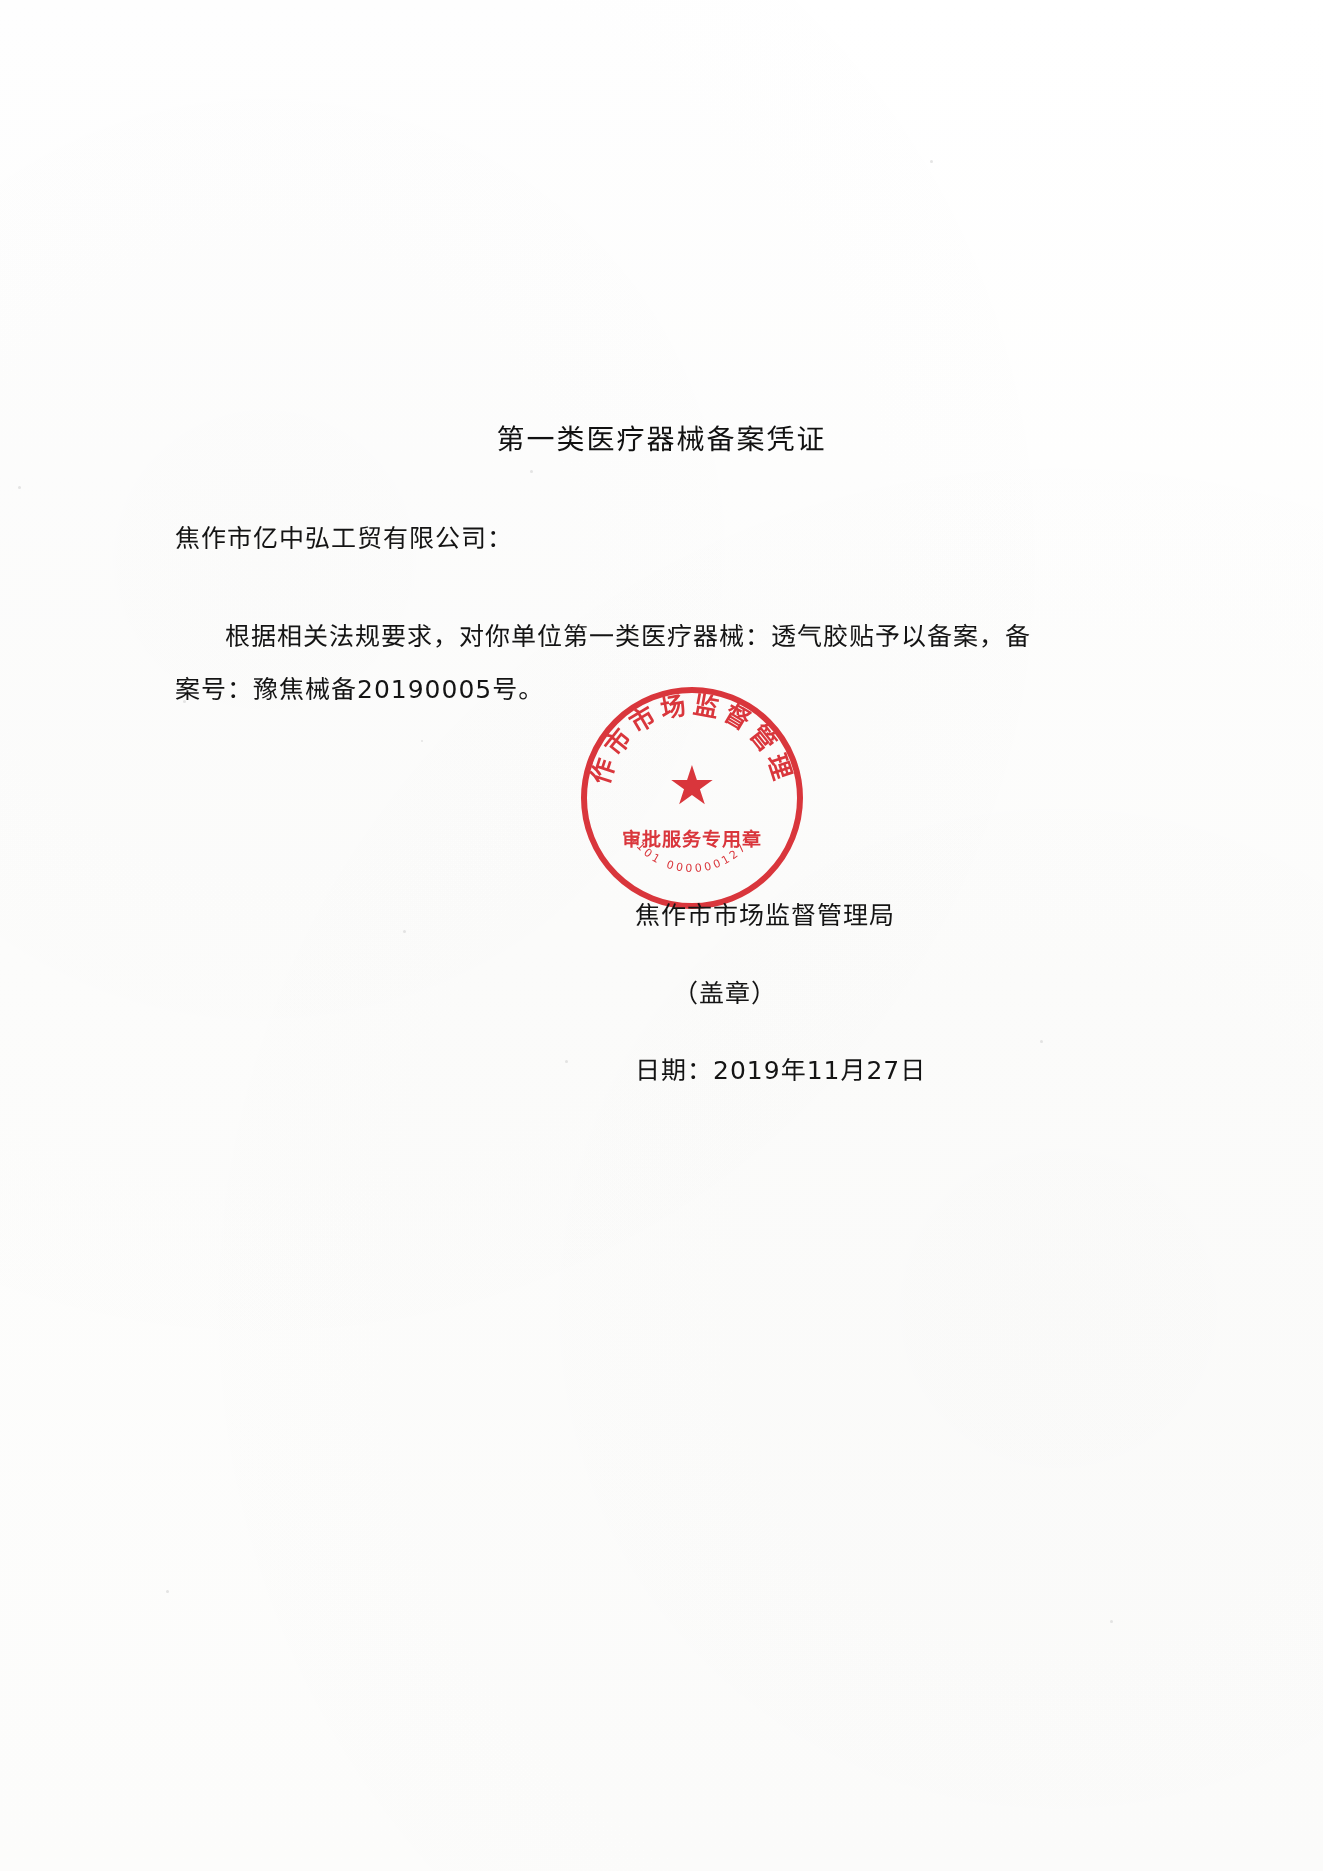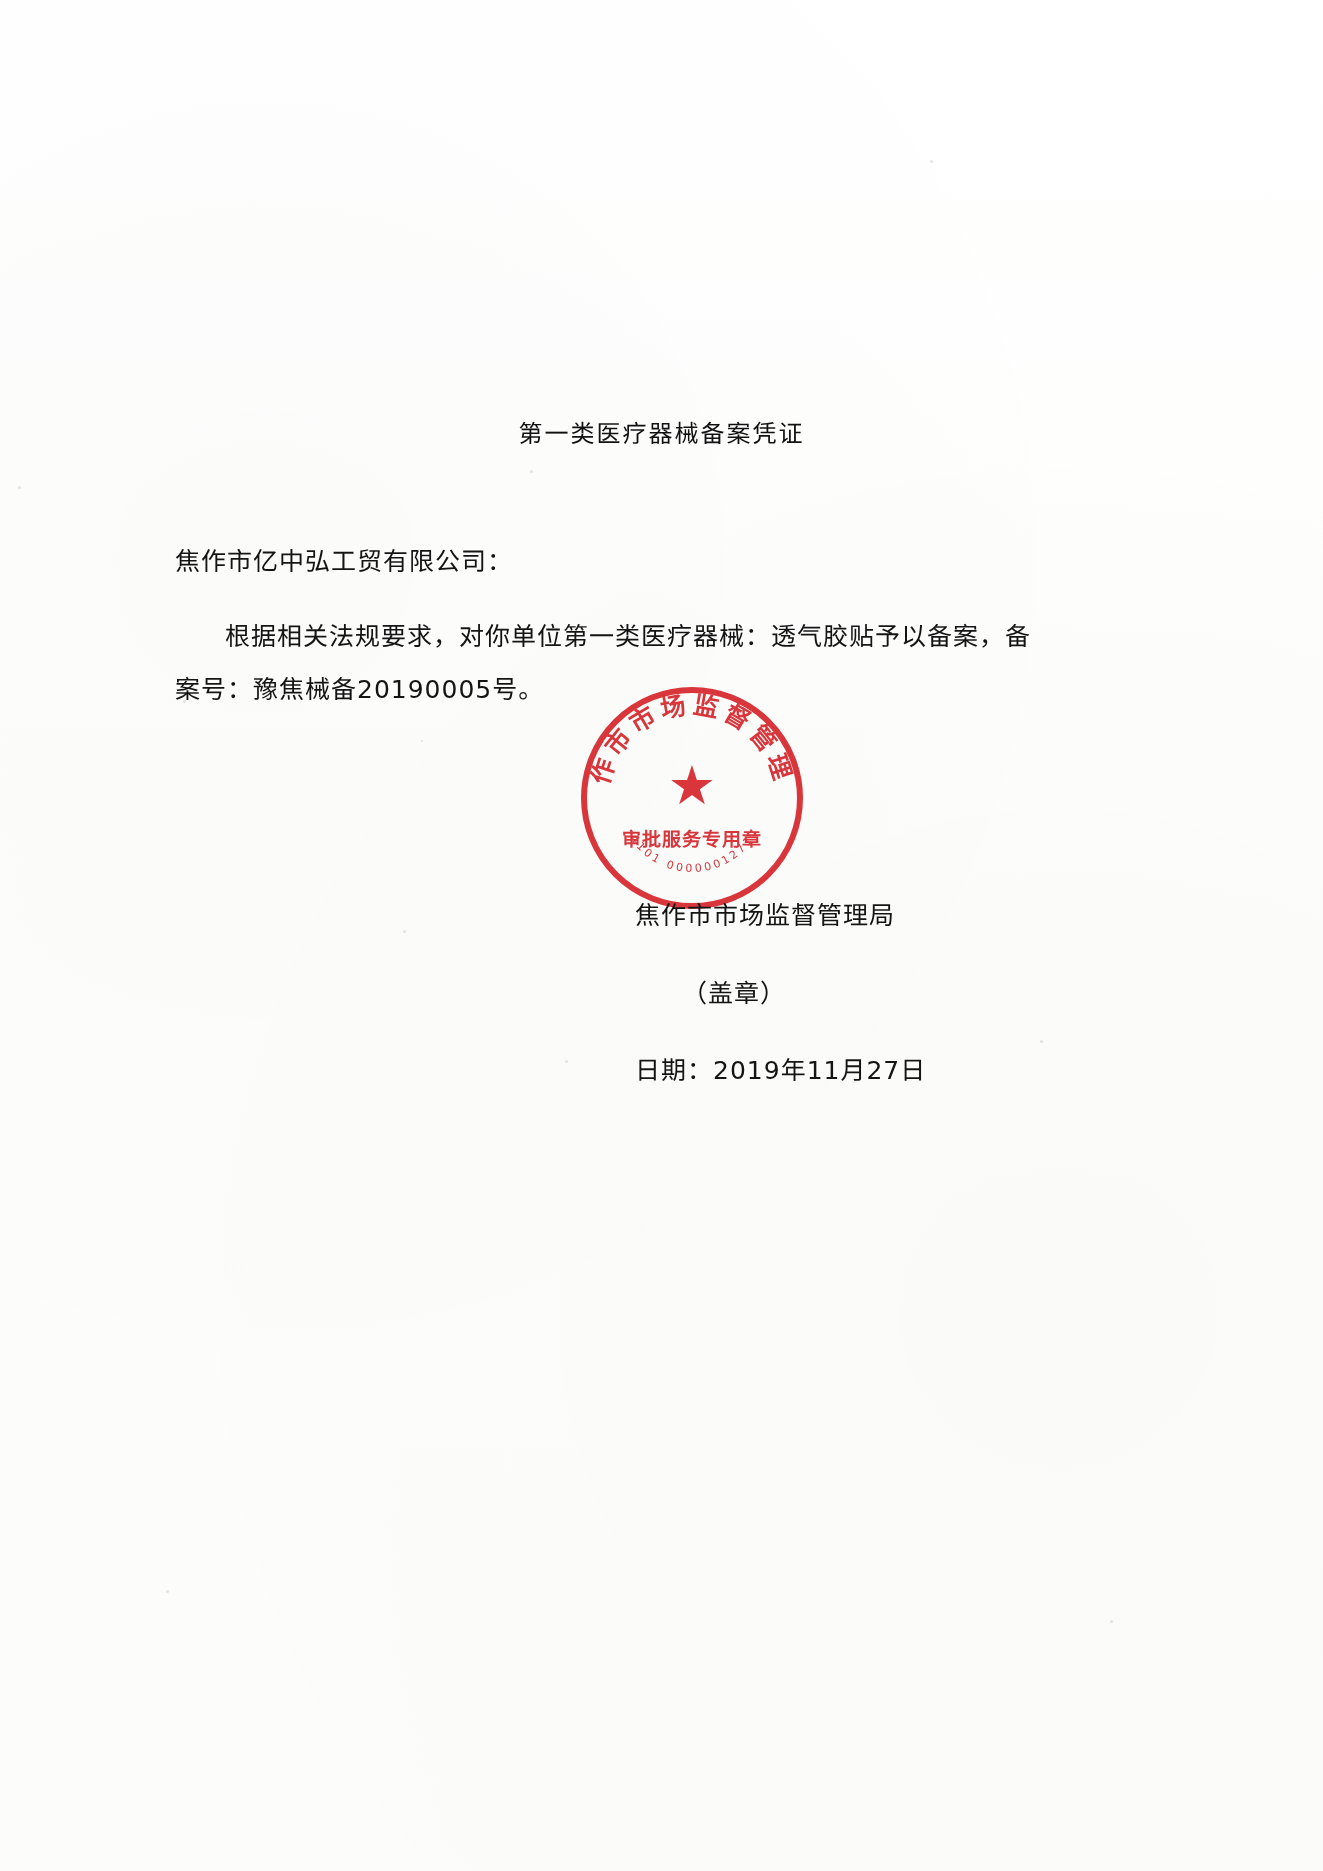--- a/index.html
+++ b/index.html
@@ -38,29 +38,29 @@
     border-radius: 50%;
     opacity: .55;
   }
 
   .doc-title {
     position: absolute;
     top: 398px;
     left: 0;
     width: 1323px;
     text-align: center;
-    font-size: 24px;
+    font-size: 28px;
     letter-spacing: 2px;
     color: #111;
     font-weight: 500;
   }
 
   .addressee {
     position: absolute;
-    top: 541px;
+    top: 518px;
     left: 175px;
     font-size: 25px;
     letter-spacing: 1px;
     color: #141414;
   }
 
   .body-block {
     position: absolute;
     top: 610px;
     left: 175px;
@@ -88,21 +88,21 @@
   }
   .sig-org {
     position: absolute;
     top: 0;
     left: 0;
     white-space: nowrap;
   }
   .sig-seal-note {
     position: absolute;
     top: 78px;
-    left: 47px;
+    left: 38px;
     white-space: nowrap;
   }
   .sig-date {
     position: absolute;
     top: 155px;
     left: 0;
     white-space: nowrap;
   }
 
   

